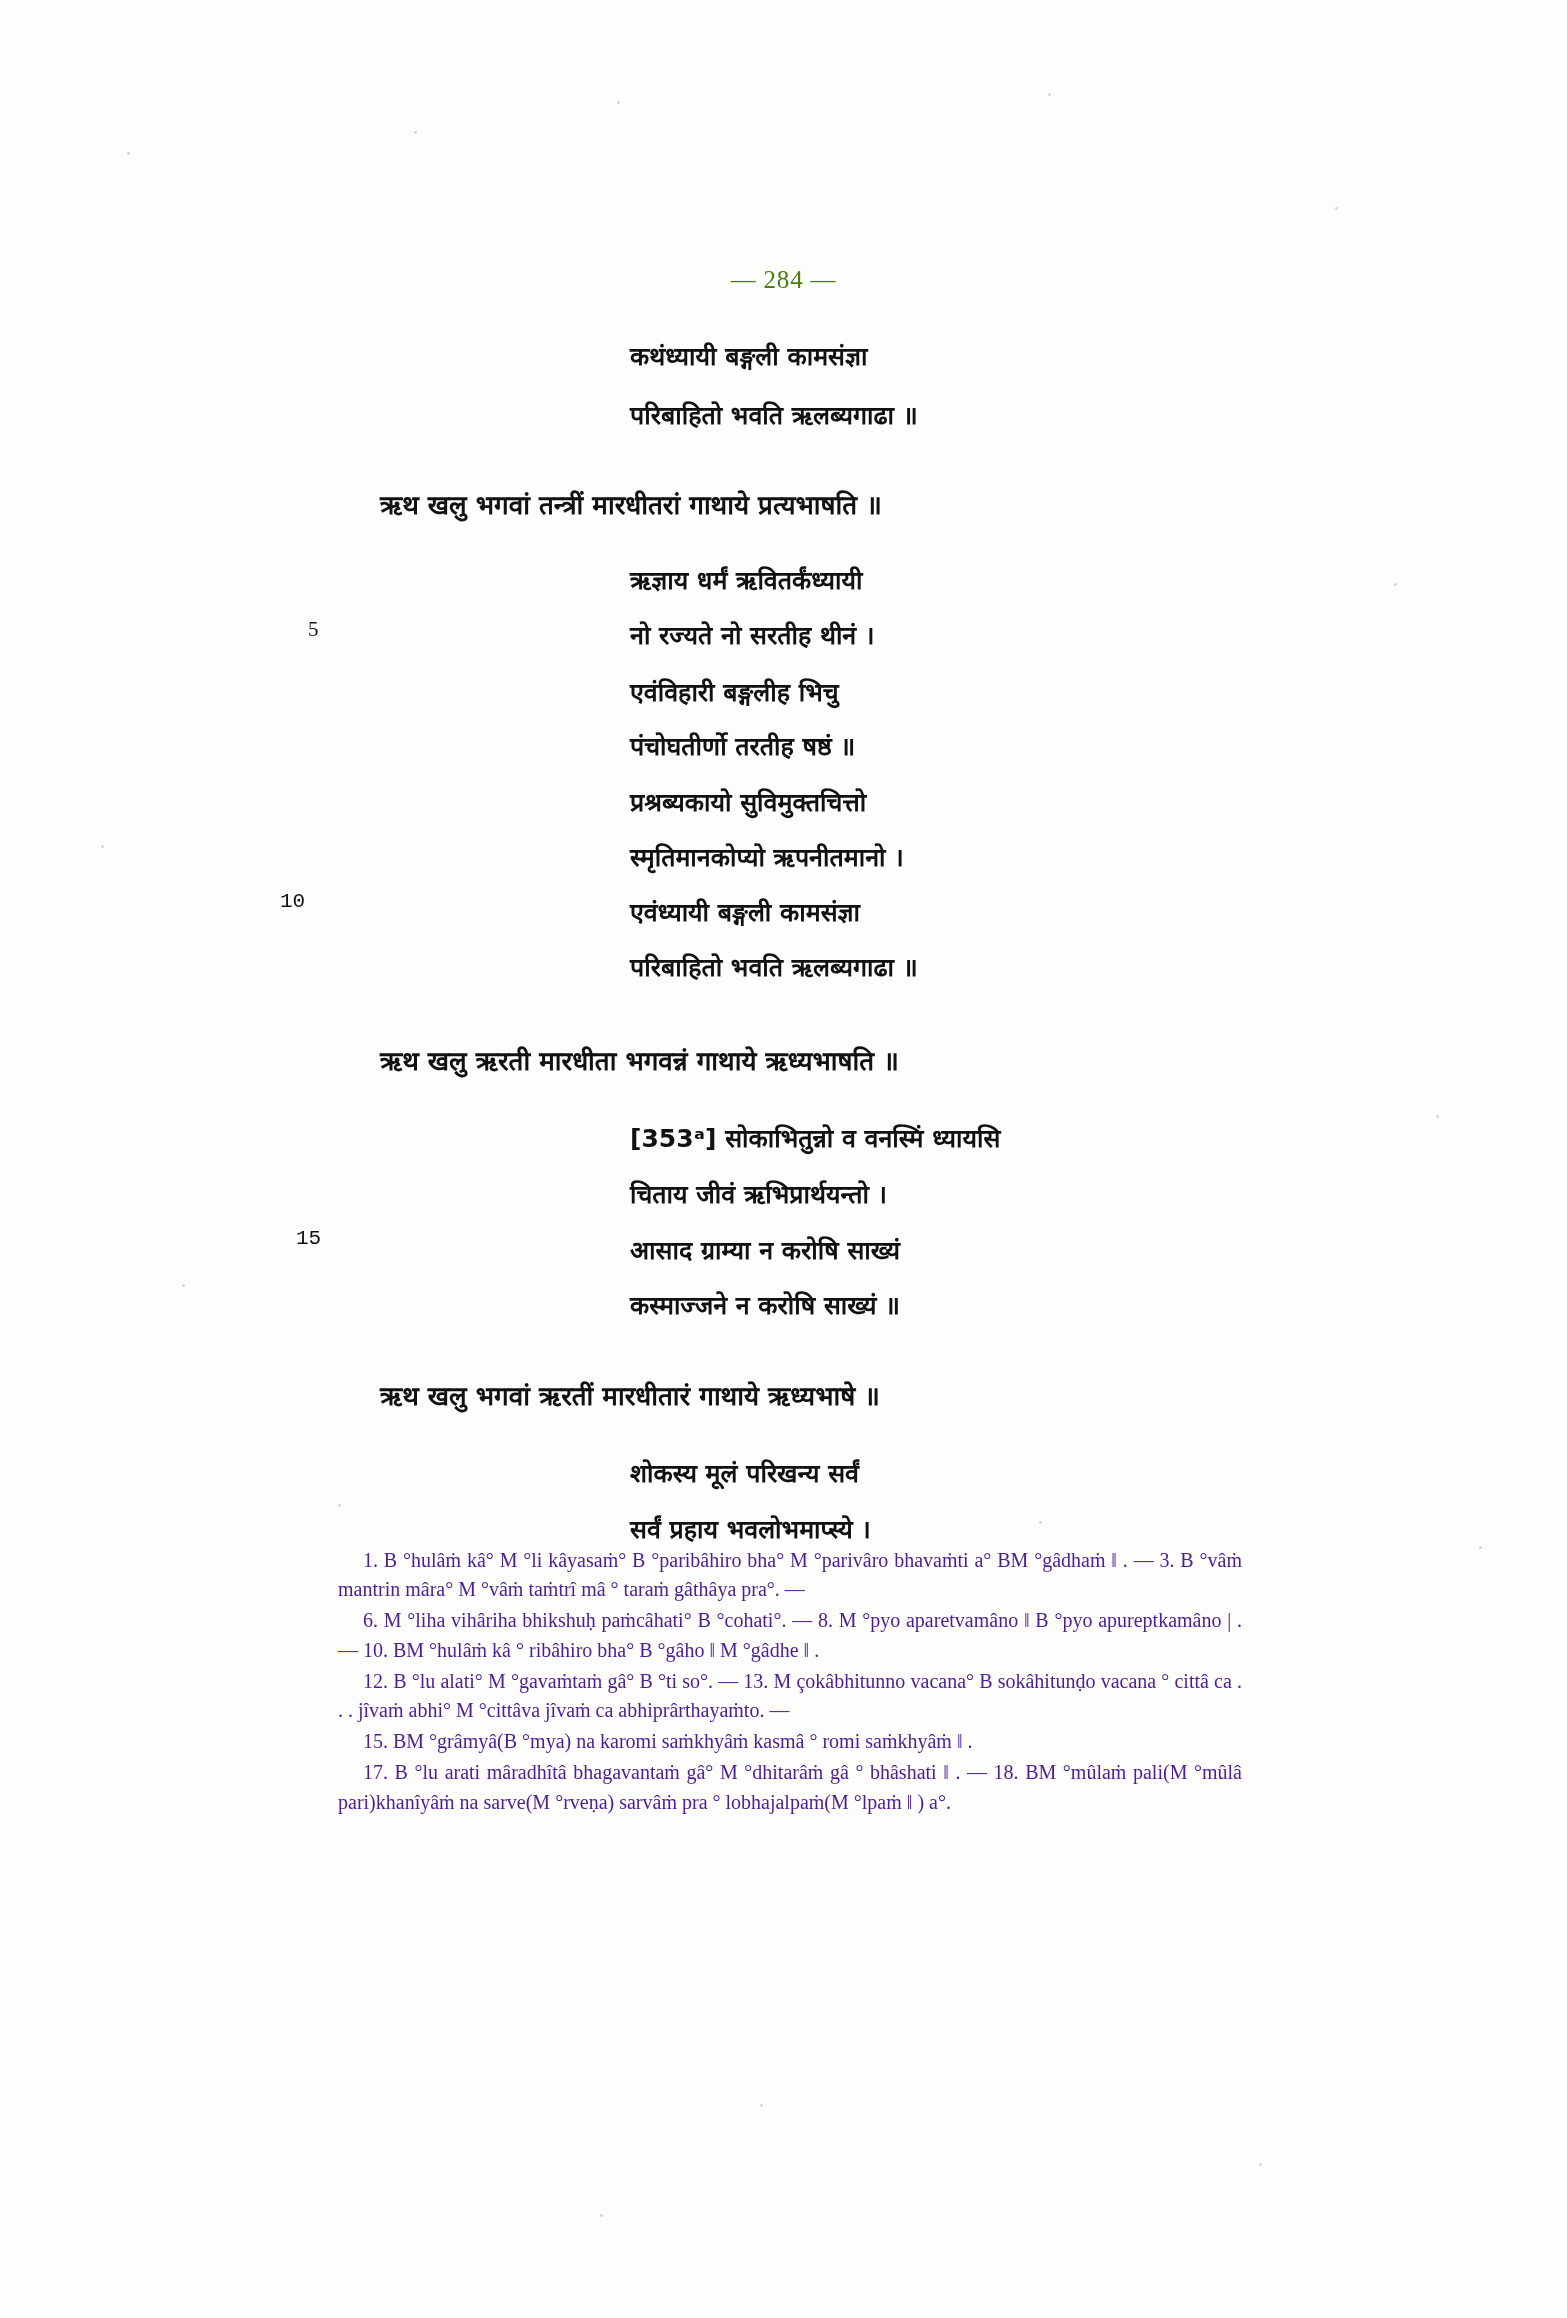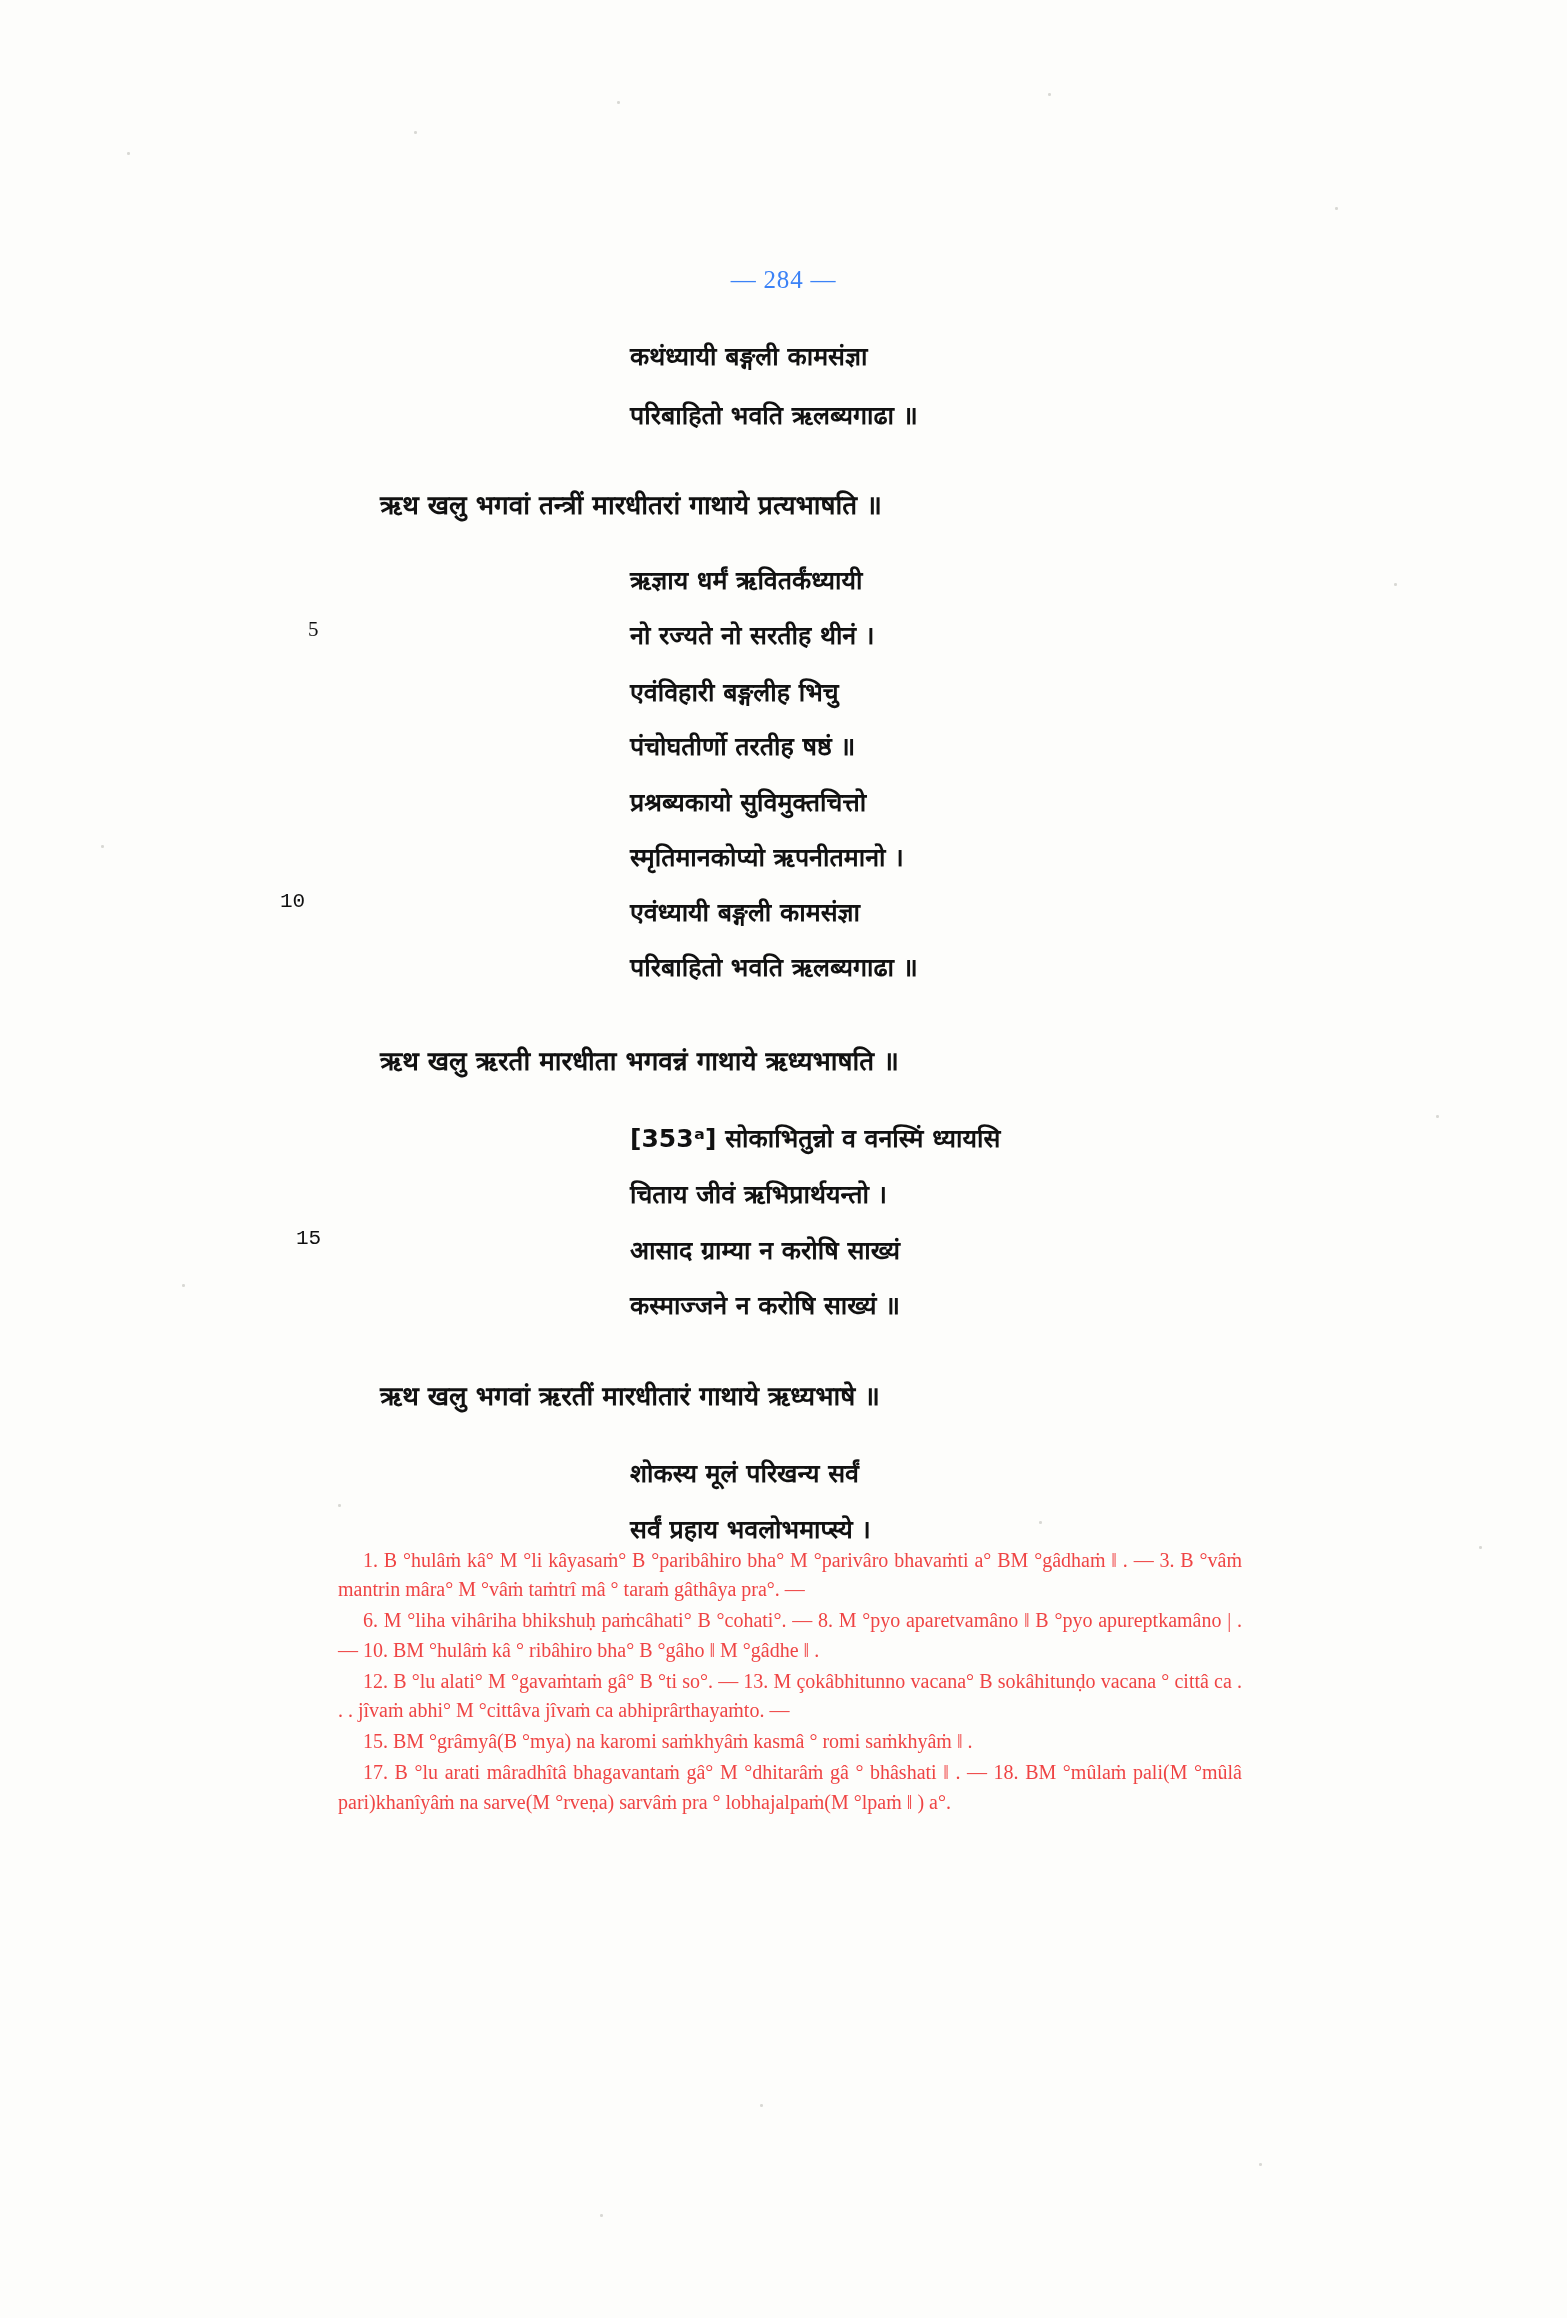--- a/index.html
+++ b/index.html
@@ -32,21 +32,21 @@
   }
 
   .page-number {
     position: absolute;
     top: 266px;
     left: 0;
     width: 1567px;
     text-align: center;
     font-size: 25px;
     letter-spacing: 0.8px;
-    color: #3b82f6;
+    color: #4d7c0f;
   }
 
   .dev-line {
     position: absolute;
     font-family: "DejaVu Sans", sans-serif;
     font-weight: 700;
     font-size: 25px;
     color: #111;
     white-space: pre;
   }
@@ -62,21 +62,21 @@
   }
 
   .notes {
     position: absolute;
     left: 338px;
     top: 1546px;
     width: 904px;
     font-family: "Liberation Serif", serif;
     font-size: 20px;
     line-height: 1.47;
-    color: #ef4444;
+    color: #4c1d95;
     text-align: justify;
   }
   .notes p {
     margin: 0 0 1.7px 0;
   }
   .notes p.indent {
     text-indent: 25px;
   }
 </style>
 </head>

